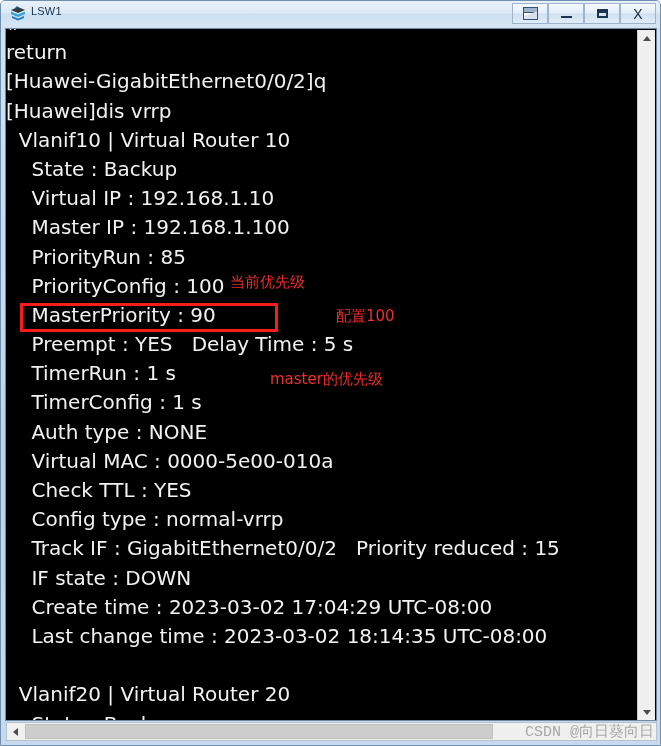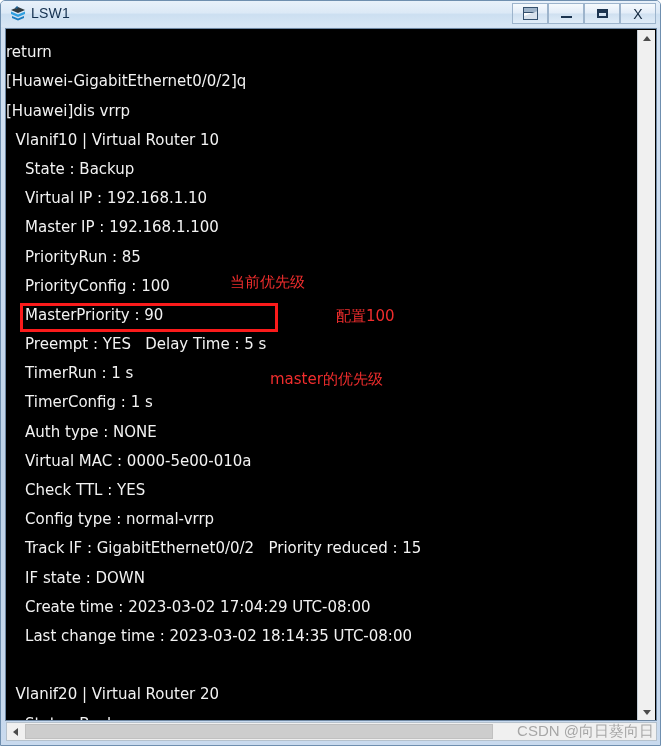--- a/index.html
+++ b/index.html
@@ -36,21 +36,21 @@
     border-radius: 4px 4px 0 0;
   }
   #title-icon {
     position: absolute;
     left: 8px; top: 4px;
     width: 18px; height: 18px;
   }
   #title-text {
     position: absolute;
     left: 30px; top: 4px;
-    font-size: 14px;
+    font-size: 11px;
     color: #14304f;
     font-family: "Liberation Sans", sans-serif;
     letter-spacing: 0.2px;
     white-space: nowrap;
   }
   .winbtn {
     position: absolute;
     top: 2px;
     height: 21px;
     background: linear-gradient(to bottom, #f6fafd 0%, #e3edf8 48%, #cfe0f0 52%, #e0ecf8 100%);
@@ -125,21 +125,21 @@
     background: #000000;
     overflow: hidden;
   }
   #term-text {
     position: absolute;
     left: 0;
     top: -20px;
     width: 100%;
     white-space: pre;
     font-family: "DejaVu Sans", sans-serif;
-    font-size: 15px;
+    font-size: 20px;
     line-height: 29.2px;
     color: #f2f2f2;
     letter-spacing: 0px;
   }
   #term-text .ln { display: block; height: 29.2px; }
 
   
   #vscroll {
     position: absolute;
     right: 1px;
@@ -225,21 +225,21 @@
     height: 29px;
     border: 3px solid #fb1b1b;
     box-sizing: border-box;
   }
 
   
   #watermark {
     position: absolute;
     right: 6px;
     bottom: 4px;
-    font-family: Liberation Sans, sans-serif;
+    font-family: Liberation Mono, monospace;
     font-size: 15px;
     color: #9a9a9a;
     white-space: nowrap;
     opacity: 0.85;
   }
 </style>
 </head>
 <body>
 
 <div id="window">

